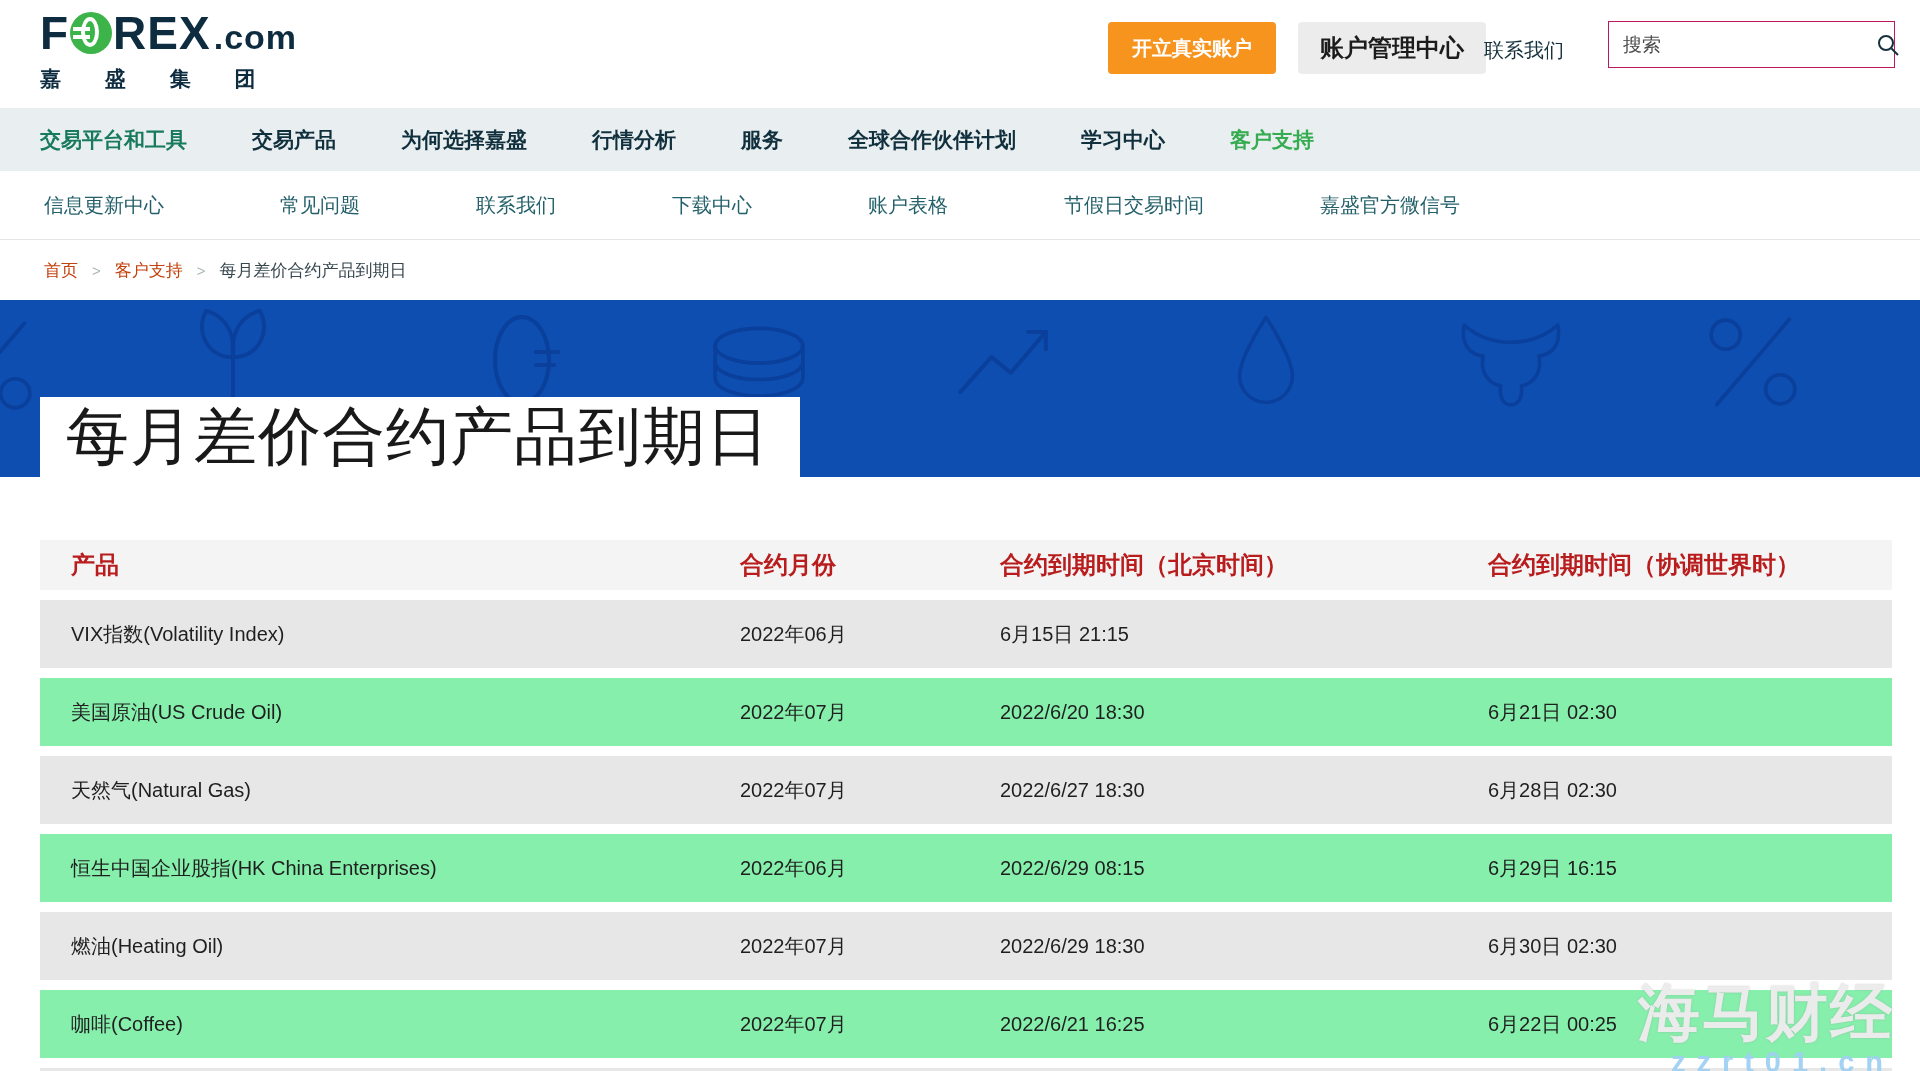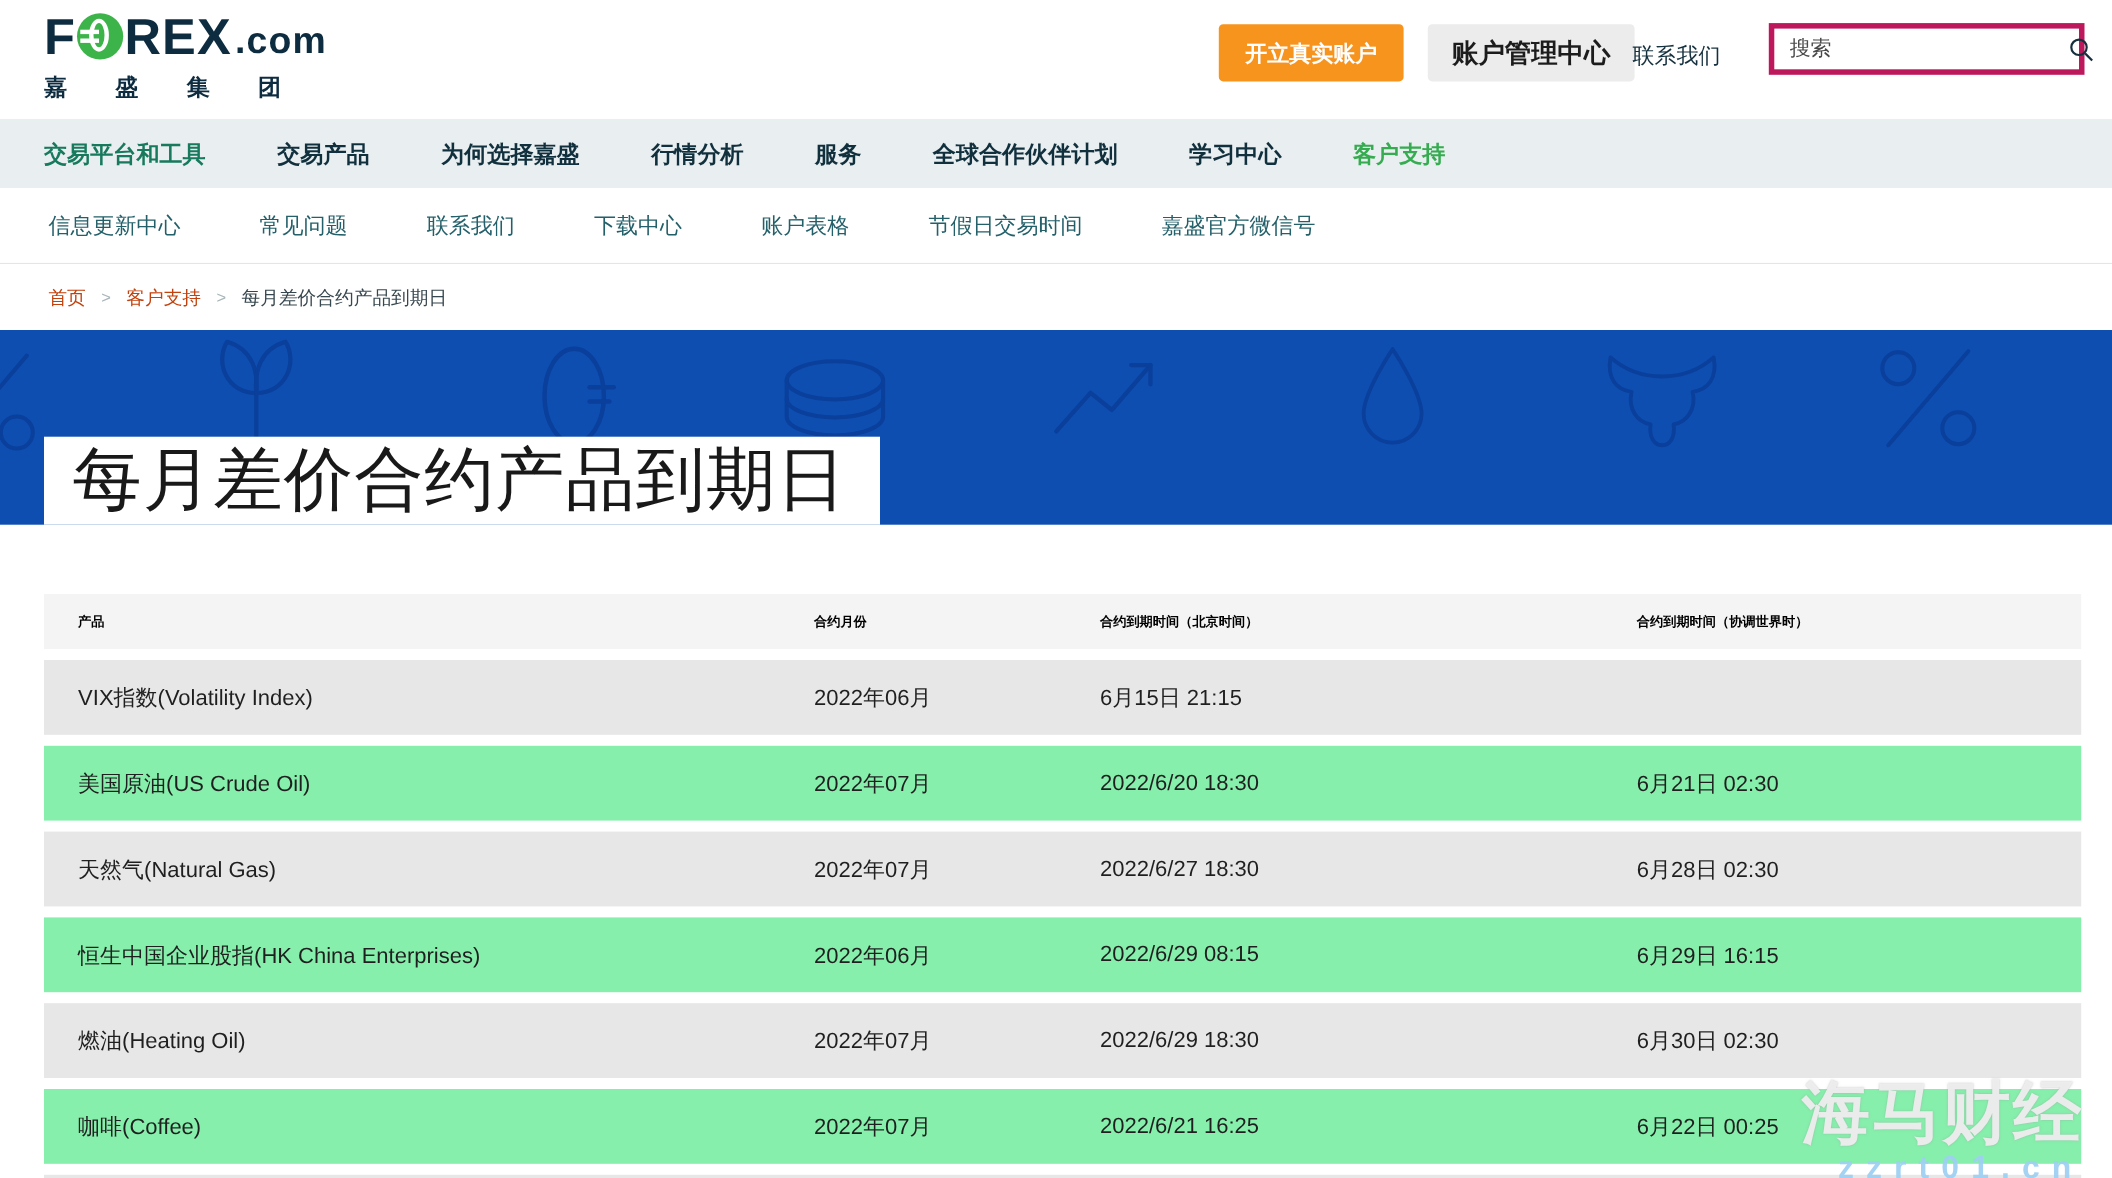--- a/index.html
+++ b/index.html
@@ -24,36 +24,36 @@
 
   .btn-orange { position:absolute; left:1108px; top:22px; height:52px; padding:0 24px;
                 background:#f7941e; color:#fff; font-size:20px; font-weight:bold;
                 border:none; border-radius:4px; cursor:pointer; }
   .btn-gray { position:absolute; left:1298px; top:22px; height:52px; padding:0 22px;
               background:#ececec; color:#1c1c1c; font-size:24px; font-weight:bold;
               border:none; border-radius:4px; cursor:pointer; }
   .contact-link { position:absolute; left:1484px; top:37px; font-size:20px;
                   color:#15303d; cursor:pointer; }
   .searchbox { position:absolute; left:1608px; top:21px; width:287px; height:47px;
-               border:5px solid #be185d; background:#fff; display:flex; align-items:center; }
+               border:1px solid #be185d; background:#fff; display:flex; align-items:center; }
   .searchbox input { flex:1; border:none; outline:none; font-size:19px; color:#333;
                      padding:0 8px 0 14px; font-family:"Liberation Sans", sans-serif; background:transparent; }
   .searchbox input::placeholder { color:#4a4a4a; }
   .search-icon { width:40px; display:flex; justify-content:center; cursor:pointer; }
 
   
   .nav { height:63px; background:#e9eef0; display:flex; align-items:center;
          padding-left:40px; gap:65px; }
   .nav-item { font-size:21px; font-weight:bold; color:#11303d; white-space:nowrap; cursor:pointer; }
   .nav-item.nav-green { color:#177a5c; }
   .nav-item.nav-active { color:#35ac50; }
 
   
   .subnav { height:69px; background:#fff; display:flex; align-items:center;
-            padding-left:44px; gap:72px; border-bottom:1px solid #e2e6e8; }
+            padding-left:44px; gap:116px; border-bottom:1px solid #e2e6e8; }
   .subnav-item { font-size:20px; color:#24606a; white-space:nowrap; cursor:pointer; }
 
   
   .breadcrumb { height:60px; display:flex; align-items:center; padding-left:44px; gap:14px;
                 background:#fff; }
   .crumb { font-size:17px; color:#c2410c; cursor:pointer; }
   .crumb.current { color:#37474f; cursor:default; }
   .crumb-sep { font-size:15px; color:#a9b6ba; }
 
   
@@ -64,21 +64,21 @@
   .title-box { position:absolute; left:40px; bottom:0; background:#fff;
                padding:6px 30px 8px 26px; }
   .page-title { font-size:63px; font-weight:500; color:#191919; letter-spacing:1px;
                 white-space:nowrap; line-height:1.05; }
 
   
   .table { position:absolute; left:40px; top:540px; width:1852px; }
   .t-head, .t-row { display:grid; grid-template-columns:700px 260px 488px 404px;
                     align-items:center; }
   .t-head { height:50px; background:#f4f4f4; }
-  .t-head .cell { font-size:12px; font-weight:bold; color:#000000; }
+  .t-head .cell { font-size:24px; font-weight:bold; color:#b91c1c; }
   .t-row { height:68px; margin-top:10px; }
   .t-row.dark { background:#e7e7e7; }
   .t-row.light { background:#86efac; }
   .cell { font-size:20px; color:#1f1f1f; white-space:nowrap; }
   .cell.c1 { padding-left:31px; }
 
   
   .watermark { position:absolute; right:26px; bottom:-6px; text-align:right; pointer-events:none; }
   .wm-line1 { font-size:62px; font-weight:bold; color:rgba(238,238,238,0.95);
               text-shadow:0 0 2px rgba(150,150,150,0.55); letter-spacing:2px; line-height:1; }

